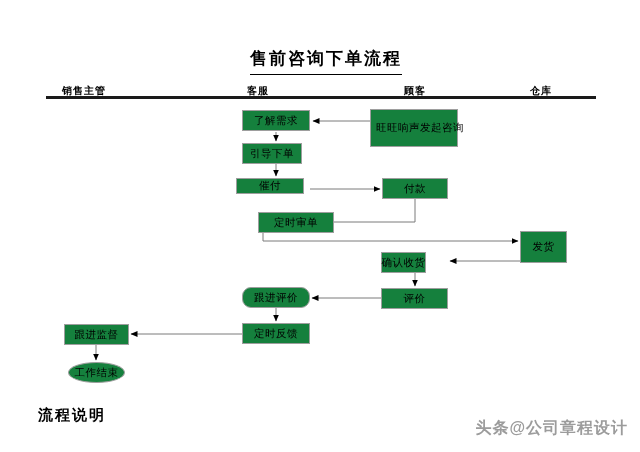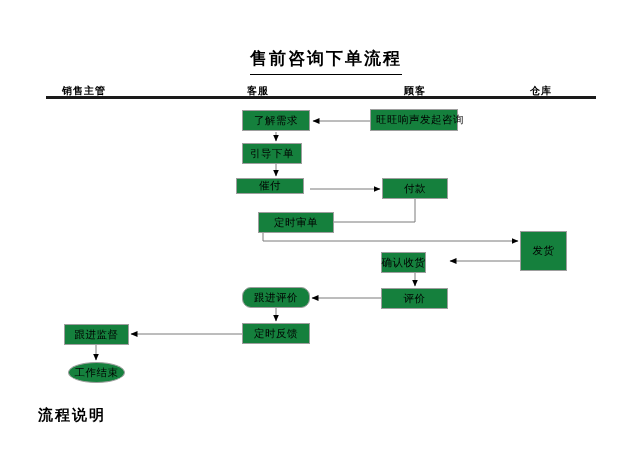--- a/index.html
+++ b/index.html
@@ -109,30 +109,31 @@
       <polyline points="543,253 543,261 450,261" class="edge" marker-end="url(#arrowhead)"></polyline>
       <polyline points="415,273 415,286" class="edge" marker-end="url(#arrowhead)"></polyline>
       <polyline points="381,298 312,298" class="edge" marker-end="url(#arrowhead)"></polyline>
       <polyline points="276,308 276,321" class="edge" marker-end="url(#arrowhead)"></polyline>
       <polyline points="242,334 131,334" class="edge" marker-end="url(#arrowhead)"></polyline>
       <polyline points="96,345 96,360" class="edge" marker-end="url(#arrowhead)"></polyline>
     </svg>
 
   <div id="nodes">
       <div class="node" style="left: 242px; top: 110px; width: 68px; height: 21px;">了解需求</div>
-      <div class="node" style="left: 370px; top: 109px; width: 88px; height: 22px; padding-left: 12px;">旺旺响声发起咨询</div>
+      <div class="node" style="left: 370px; top: 109px; width: 88px; height: 38px; padding-left: 12px;">旺旺响声发起咨询</div>
       <div class="node" style="left: 242px; top: 143px; width: 60px; height: 21px;">引导下单</div>
       <div class="node" style="left: 236px; top: 178px; width: 68px; height: 16px;">催付</div>
       <div class="node" style="left: 382px; top: 178px; width: 66px; height: 21px;">付款</div>
       <div class="node" style="left: 258px; top: 212px; width: 76px; height: 21px;">定时审单</div>
-      <div class="node" style="left: 520px; top: 231px; width: 47px; height: 40px;">发货</div>
+      <div class="node" style="left: 520px; top: 231px; width: 47px; height: 32px;">发货</div>
       <div class="node" style="left: 381px; top: 252px; width: 45px; height: 21px;">确认收货</div>
       <div class="node" style="left: 242px; top: 287px; width: 68px; height: 21px; border-radius: 9px;">跟进评价</div>
       <div class="node" style="left: 381px; top: 288px; width: 67px; height: 21px;">评价</div>
       <div class="node" style="left: 64px; top: 324px; width: 65px; height: 21px;">跟进监督</div>
       <div class="node" style="left: 242px; top: 323px; width: 68px; height: 21px;">定时反馈</div>
       <div class="node terminator" style="left: 68px; top: 362px; width: 57px; height: 21px;">工作结束</div>
     </div>
 
   <div class="section-label">流程说明</div>
 
+  <div class="watermark">头条@公司章程设计</div>
 
 </div>
 
 </body></html>

